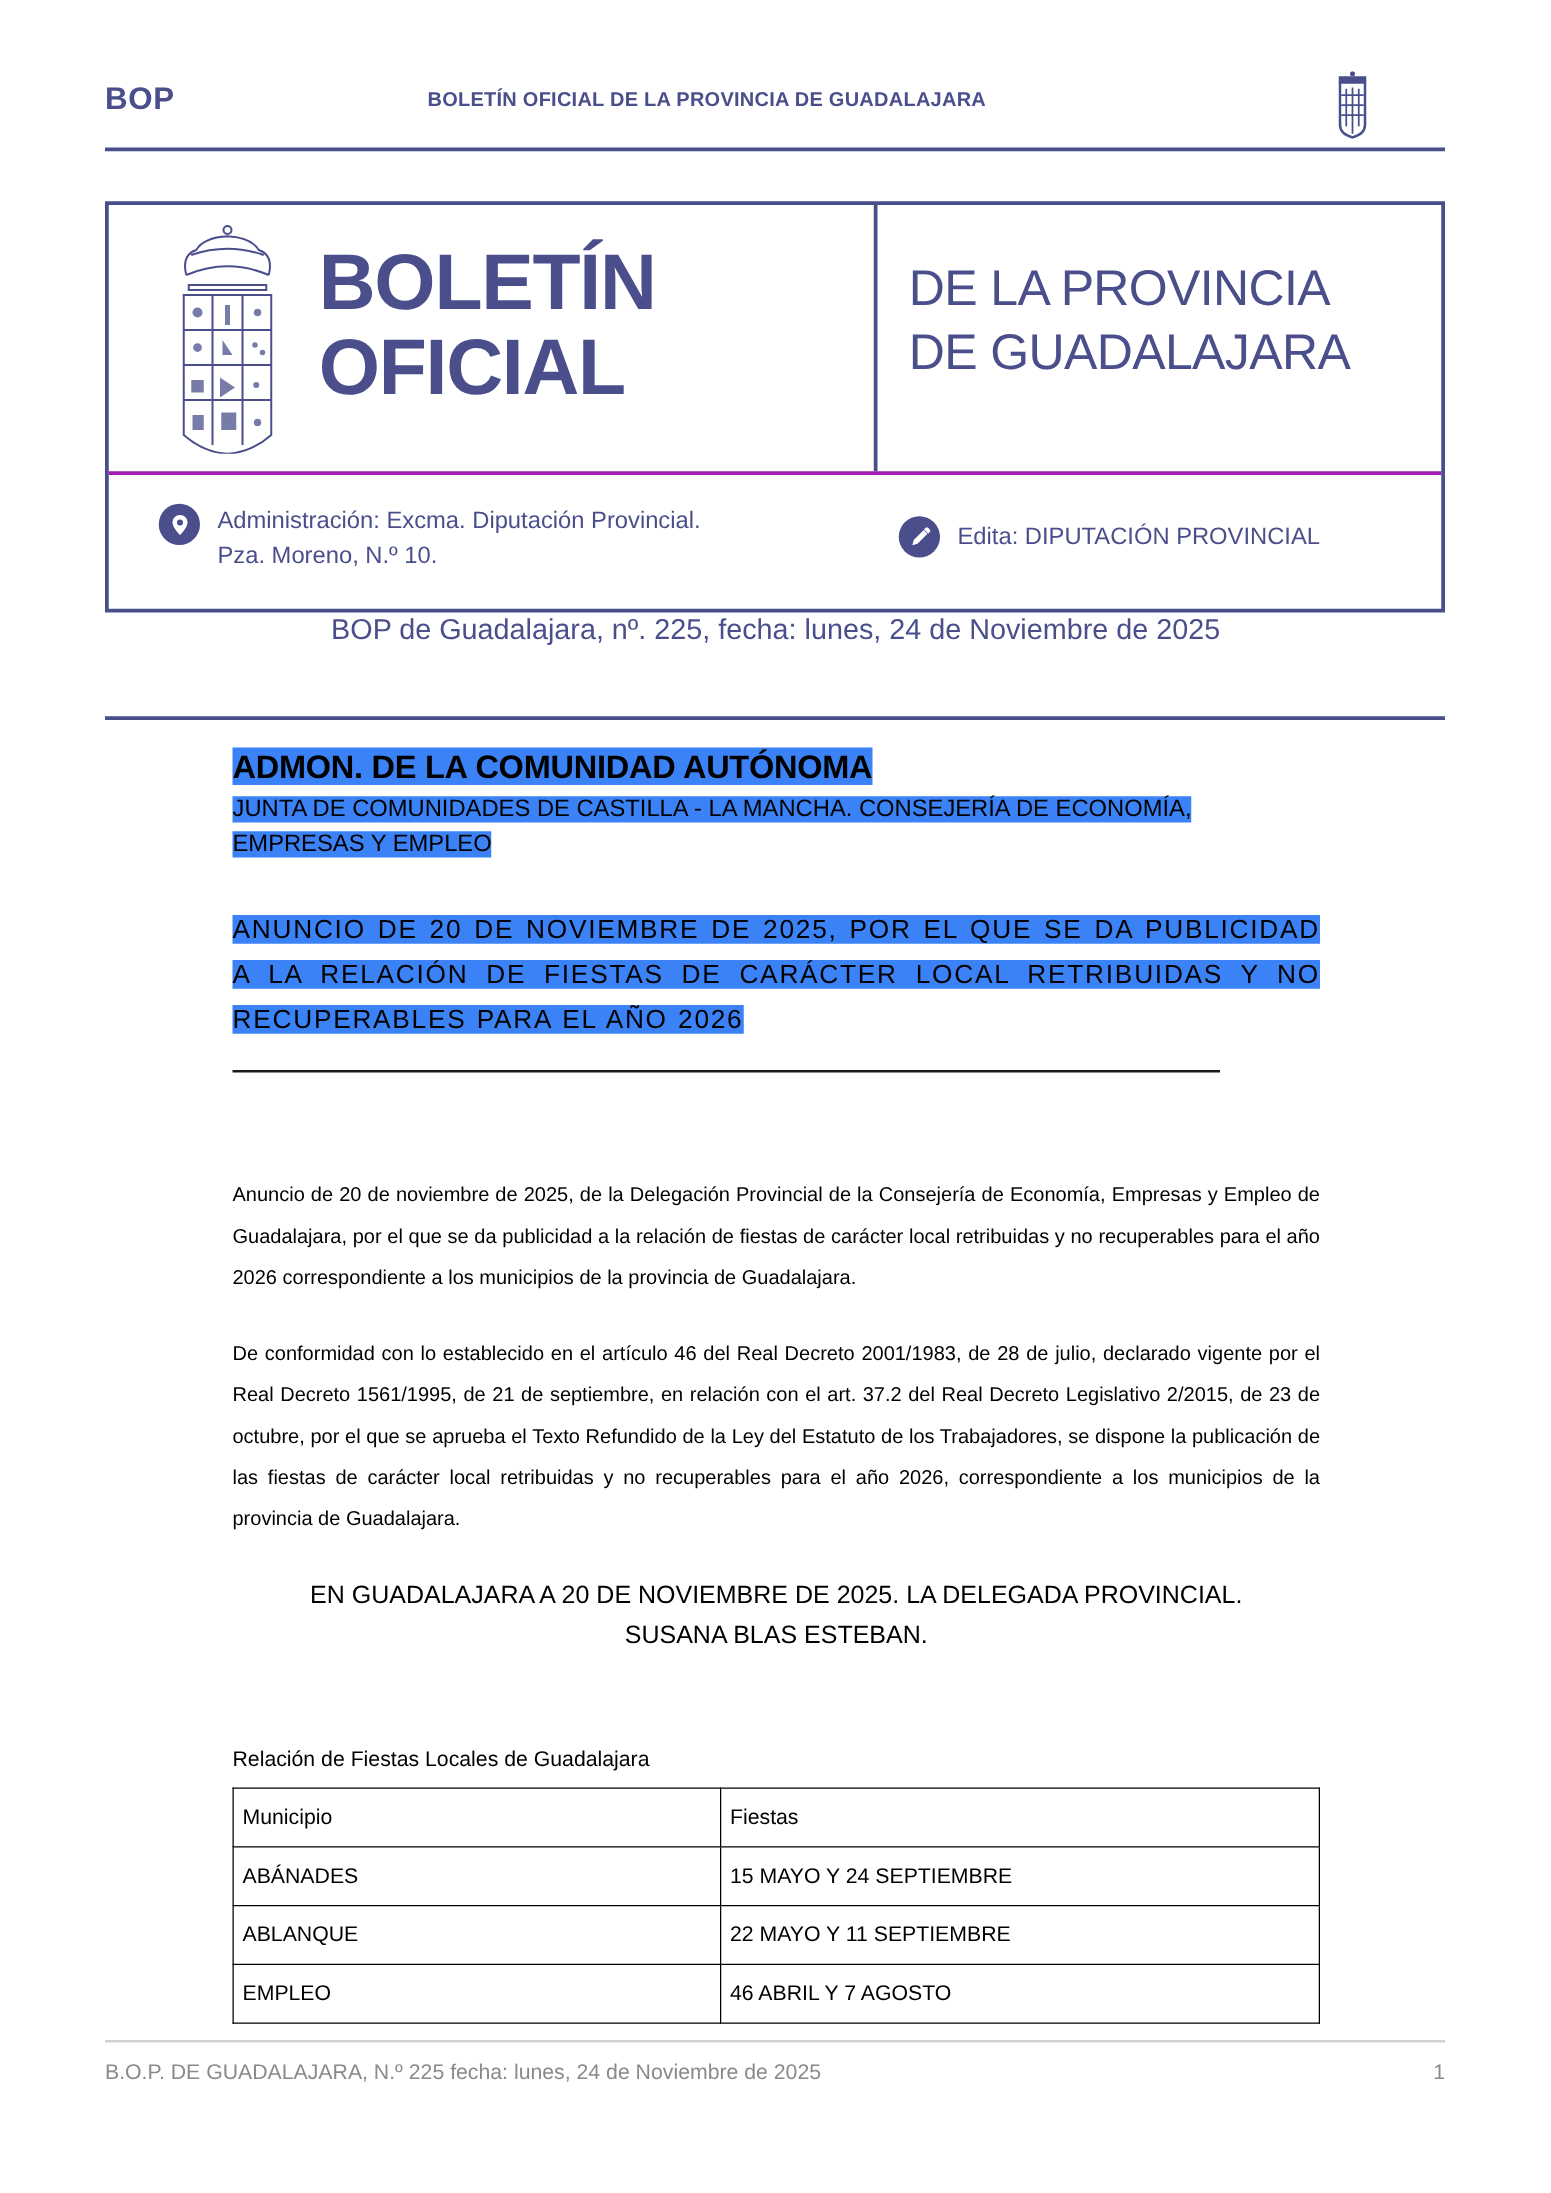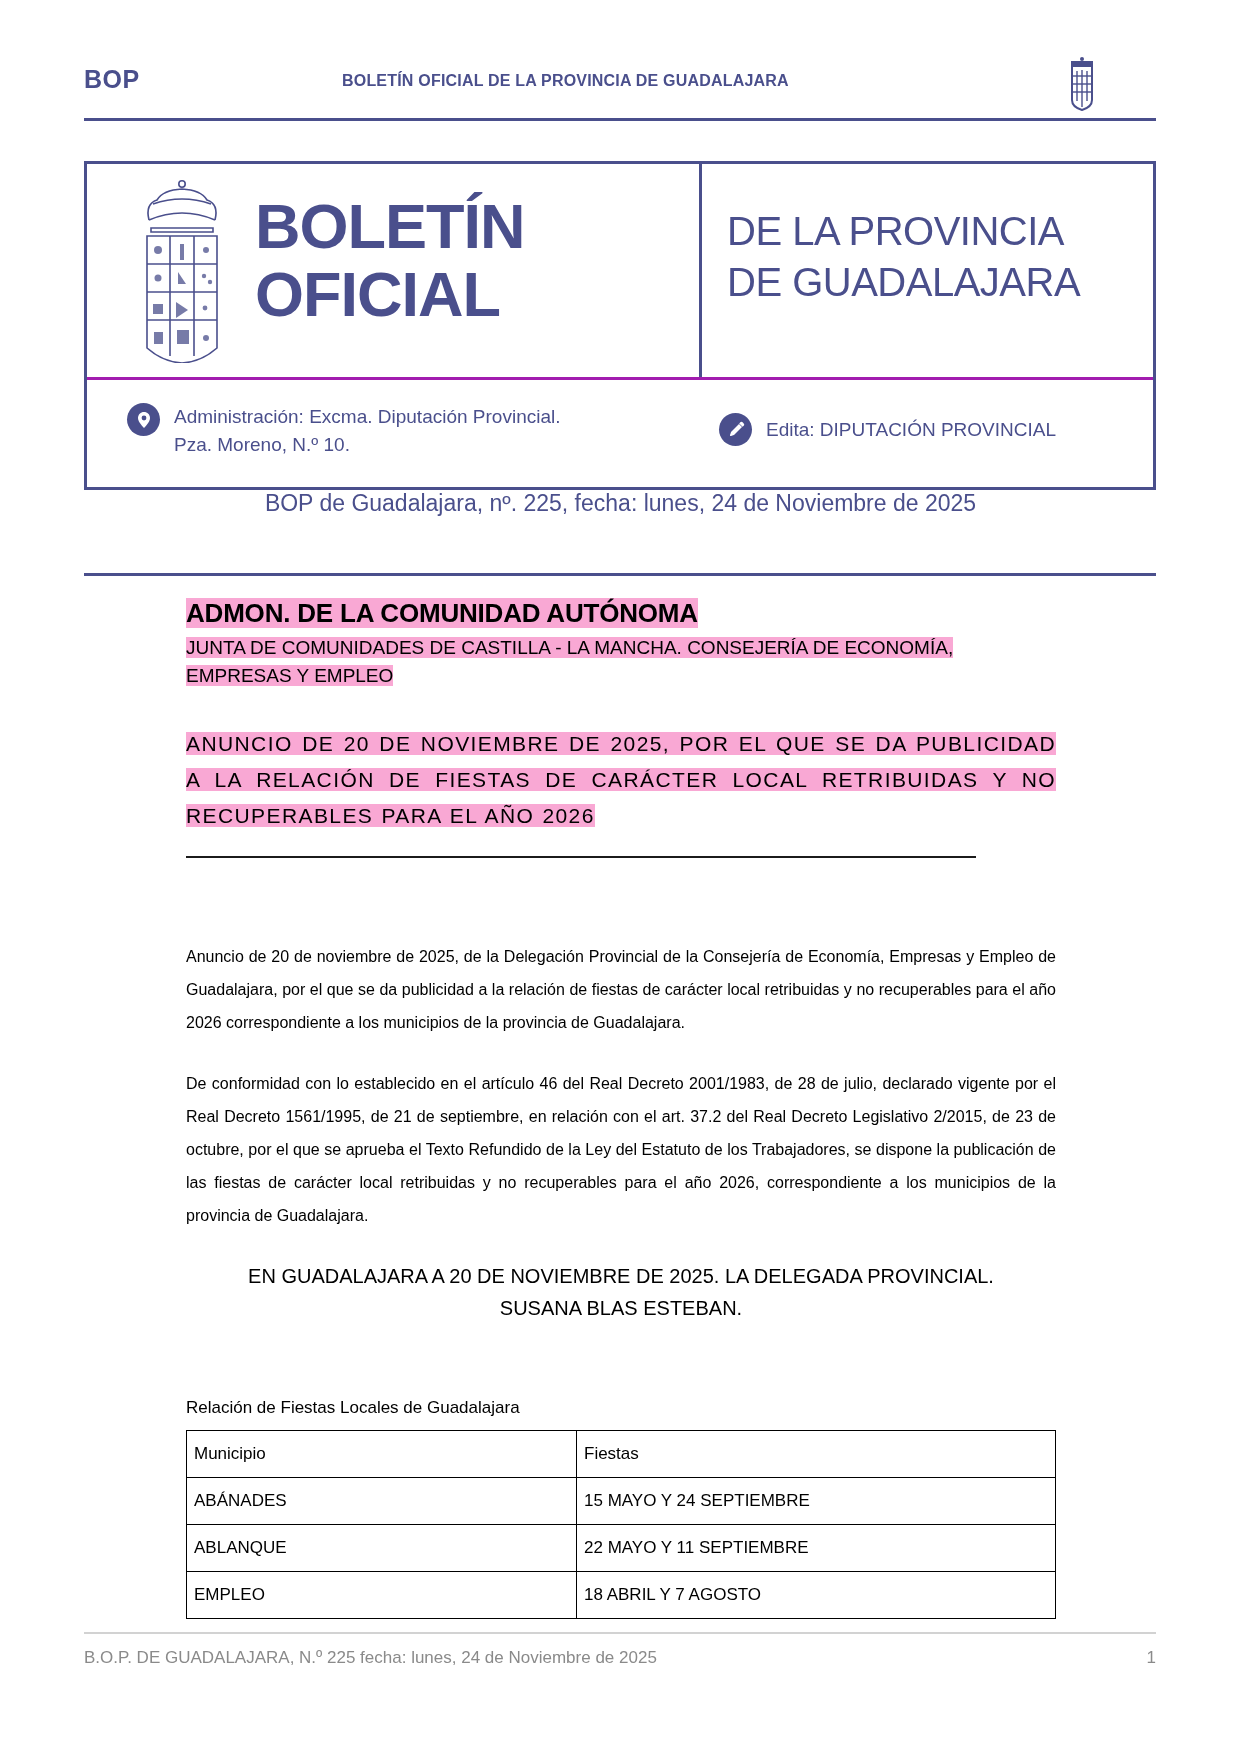--- a/index.html
+++ b/index.html
@@ -175,21 +175,21 @@
   }
 
   
   .content {
     position: absolute;
     left: 186px;
     top: 596px;
     width: 870px;
   }
   .hl {
-    background: #f9a8d4;
+    background: #3b82f6;
     box-decoration-break: clone;
     -webkit-box-decoration-break: clone;
   }
   .h-admon {
     font-size: 26px;
     font-weight: bold;
     line-height: 34px;
     margin: 0;
     letter-spacing: -0.2px;
   }
@@ -401,21 +401,21 @@
         <tr>
           <td class="col-mun">ABÁNADES</td>
           <td>15 MAYO Y 24 SEPTIEMBRE</td>
         </tr>
         <tr>
           <td class="col-mun">ABLANQUE</td>
           <td>22 MAYO Y 11 SEPTIEMBRE</td>
         </tr>
         <tr>
           <td class="col-mun">EMPLEO</td>
-          <td>18 ABRIL Y 7 AGOSTO</td>
+          <td>46 ABRIL Y 7 AGOSTO</td>
         </tr>
       </tbody>
     </table>
   </div>
 
   <div class="footer">
     <div class="footer-inner">
       <span>B.O.P. DE GUADALAJARA, N.º 225 fecha: lunes, 24 de Noviembre de 2025</span>
       <span>1</span>
     </div>

